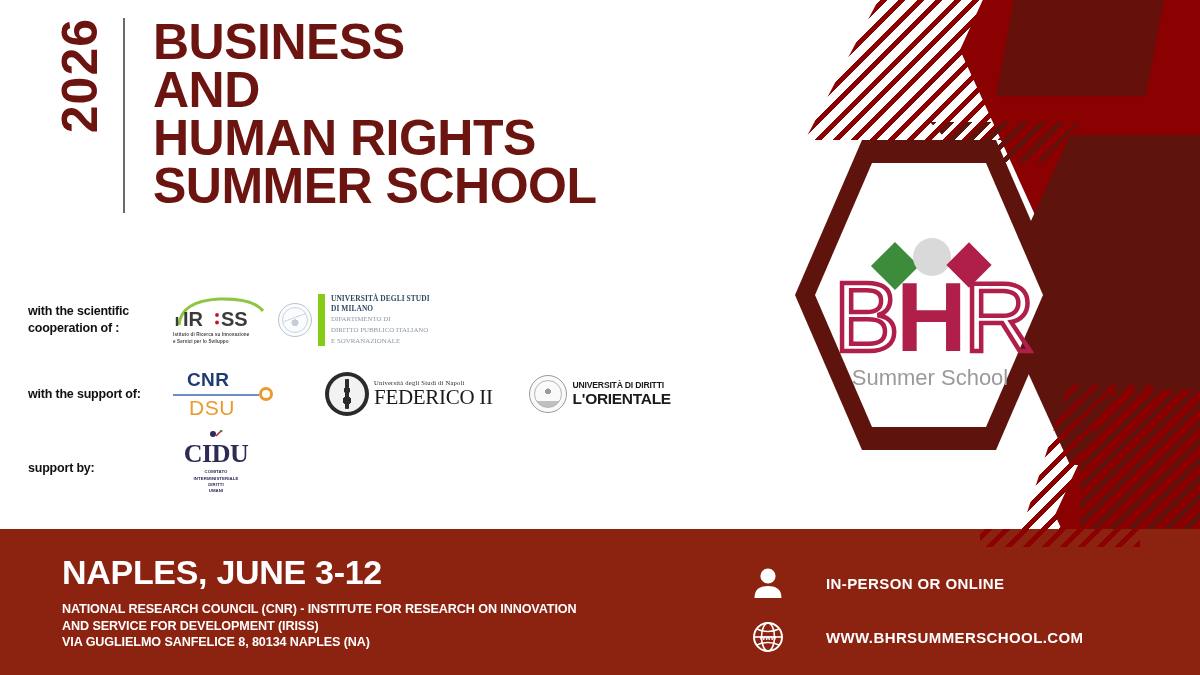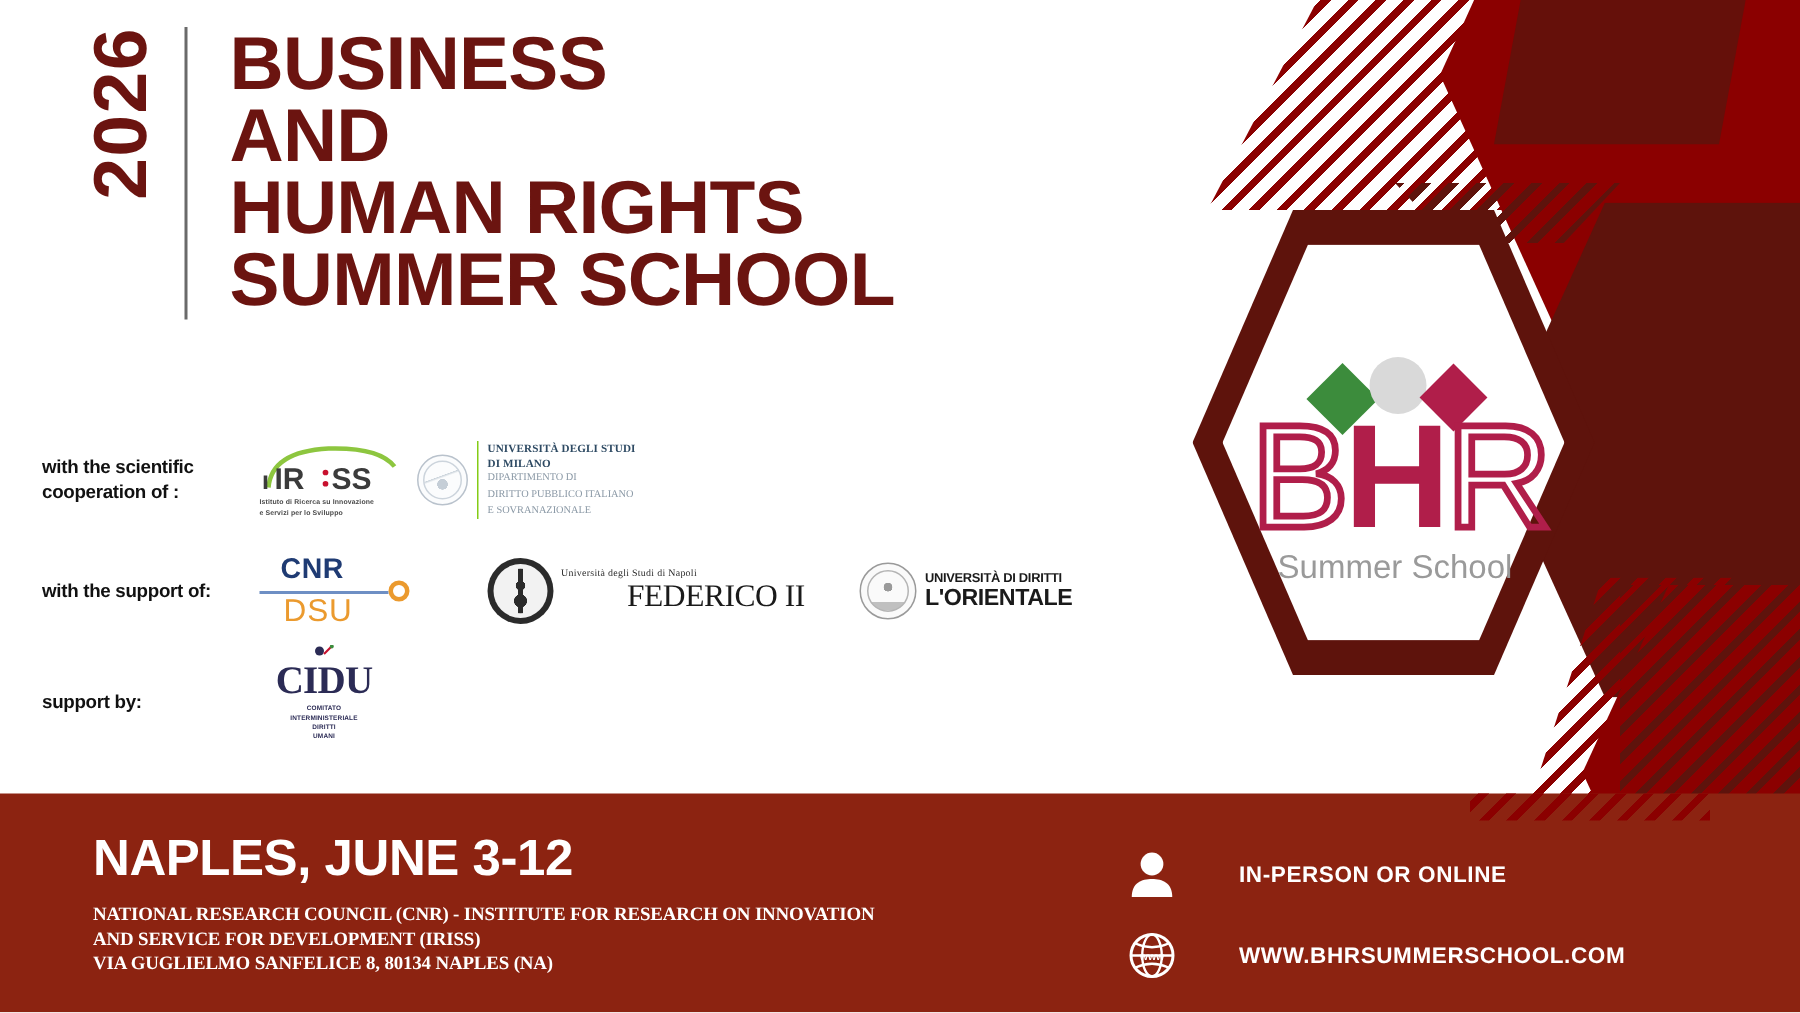--- a/index.html
+++ b/index.html
@@ -128,21 +128,21 @@
     border:1.2px solid #b9c2cc; position:relative; flex:0 0 34px;
     background:#fbfcfd;
   }
   .crest::after{
     content:""; position:absolute; inset:3px; border-radius:50%;
     border:.8px solid #ccd4dc;
     background:
       radial-gradient(circle at 50% 62%, #c5ced7 0 18%, transparent 19%),
       linear-gradient(160deg, transparent 40%, #c9d2da 41%, transparent 46%);
   }
-  .milano .txt{ border-left:1px solid #84cc16; padding-left:6px; }
+  .milano .txt{ border-left:7px solid #84cc16; padding-left:6px; }
   .milano .t1{ font-family:"Liberation Serif", serif; font-size:7.4px; font-weight:700; color:#2e4a63; line-height:1.28; letter-spacing:.1px; }
   .milano .t2{ font-family:"Liberation Serif", serif; font-size:6.9px; color:#8b99a6; line-height:1.3; margin-top:2px; }
 
   
   .wage{ display:flex; align-items:center; gap:7px; margin-left:22px; }
   .wage-mark{ position:relative; width:33px; height:30px; flex:0 0 33px; }
   .wage .w1{ font-size:10.5px; font-weight:700; color:#3f5a73; letter-spacing:2.1px; line-height:1; }
   .wage .w2{ font-size:6.2px; font-weight:700; color:#5a9b3e; letter-spacing:1.25px; margin-top:3px; line-height:1; }
 
   
@@ -163,21 +163,21 @@
     background:#f2f2f2;
   }
   .fseal::after{
     content:""; position:absolute; inset:7px; border-radius:50%;
     background:
       radial-gradient(circle at 50% 72%, #2b2b2b 0 16%, transparent 17%),
       linear-gradient(90deg, transparent 44%, #2b2b2b 45%, #2b2b2b 55%, transparent 56%),
       radial-gradient(circle at 50% 38%, #2b2b2b 0 13%, transparent 14%);
   }
   .fed .f1{ font-family:"Liberation Serif", serif; font-size:6.6px; color:#2b2b2b; letter-spacing:.2px; line-height:1; }
-  .fed .f2{ font-family:"Liberation Serif", serif; font-size:21px; color:#1a1a1a; line-height:1; margin-top:1px; letter-spacing:-.3px;margin-left:44px;}
+  .fed .f2{ font-family:"Liberation Serif", serif; font-size:21px; color:#1a1a1a; line-height:1; margin-top:1px; letter-spacing:-.3px;}
 
   
   .ori{ display:flex; align-items:center; gap:6px; margin-left:36px; }
   .oseal{
     width:38px; height:38px; border-radius:50%; flex:0 0 38px; position:relative;
     border:1px solid #9a9a9a; background:#fafafa;
   }
   .oseal::after{
     content:""; position:absolute; inset:4px; border-radius:50%;
     border:.8px solid #b4b4b4;
@@ -199,21 +199,21 @@
     position:absolute; left:0; bottom:0; width:1200px; height:146px;
     background:#8C2311; z-index:20;
   }
   .banner-stripes{
     position:absolute; right:60px; top:0; width:160px; height:18px;
     background-image:repeating-linear-gradient(-45deg,#8B0000 0 5px, transparent 5px, transparent 13px);
     z-index:21;
   }
   .b-left{ position:absolute; left:62px; top:26px; }
   .b-city{ font-size:34px; font-weight:800; color:#fff; letter-spacing:-.3px; line-height:1; }
-  .b-addr{ margin-top:12px;font-family:Liberation Serif, serif; }
+  .b-addr{ margin-top:12px; }
   .b-addr div{ font-size:12.6px; font-weight:800; color:#fff; line-height:1.32; letter-spacing:-.1px; }
   .b-right{ position:absolute; left:748px; top:38px; }
   .b-item{ display:flex; align-items:center; margin-bottom:22px; }
   .b-icon{ width:40px; flex:0 0 40px; display:flex; justify-content:center; }
   .b-text{ font-size:15px; font-weight:800; color:#fff; letter-spacing:.4px; margin-left:38px; }
 </style>
 </head>
 <body>
 
 <div class="stage">

